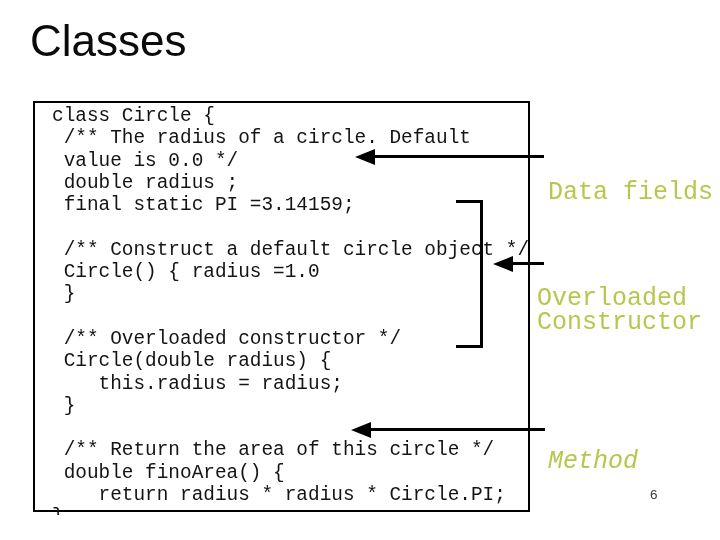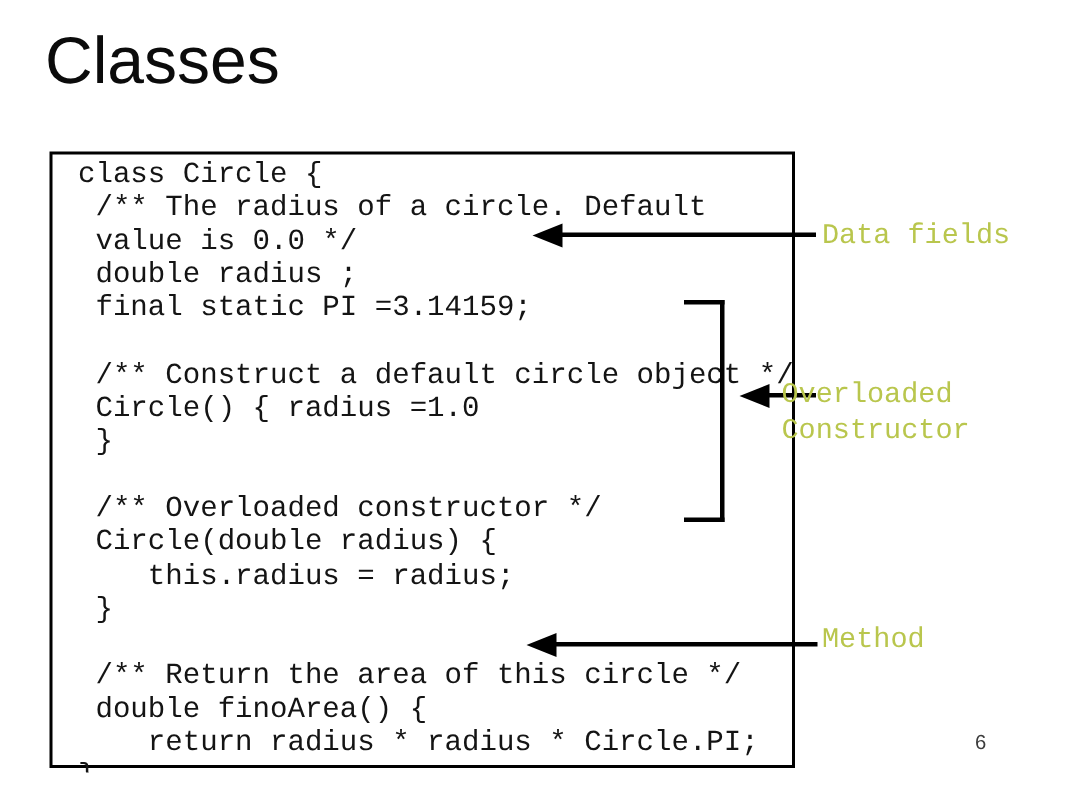--- a/index.html
+++ b/index.html
@@ -64,41 +64,42 @@
     position:absolute;
     width:0; height:0;
     border-top:8px solid transparent;
     border-bottom:8px solid transparent;
     border-right:20px solid #000000;
     z-index:4;
   }
   .callout-label {
     position:absolute;
     font-family:"Liberation Mono", "DejaVu Sans Mono", monospace;
-    font-size:19px;
+    font-size:25px;
     line-height:23.5px;
     white-space:pre;
     z-index:5;
+    margin-top:35px;
   }
   .page-number {
     position:absolute;
     left:650px; top:487px;
     font-size:13.5px;
     color:#3c3c3c;
     font-family:"Liberation Sans", sans-serif;
   }
   #arrow-data-fields-line   { left:372px; top:155px; width:172px; }
   #arrow-data-fields-head   { left:355px; top:149px; }
   #arrow-constructor-line   { left:509px; top:262px; width:35px;  }
   #arrow-constructor-head   { left:493px; top:256px; }
   #arrow-method-line        { left:368px; top:428px; width:177px; }
   #arrow-method-head        { left:351px; top:422px; }
   #label-data-fields        { left:548px; top:146px; }
-  #label-constructor        { left:521px; top:252px; }
-  #label-method             { left:548px; top:415px; }
+  #label-constructor        { left:537px; top:252px; }
+  #label-method             { left:548px; top:415px;font-style:italic; }
 </style>
 </head>
 <body>
 
 <div class="slide-title">Classes</div>
 
 <div class="code-border"></div>
 
 <div class="code-clip">
   <pre class="code-text">class Circle {

